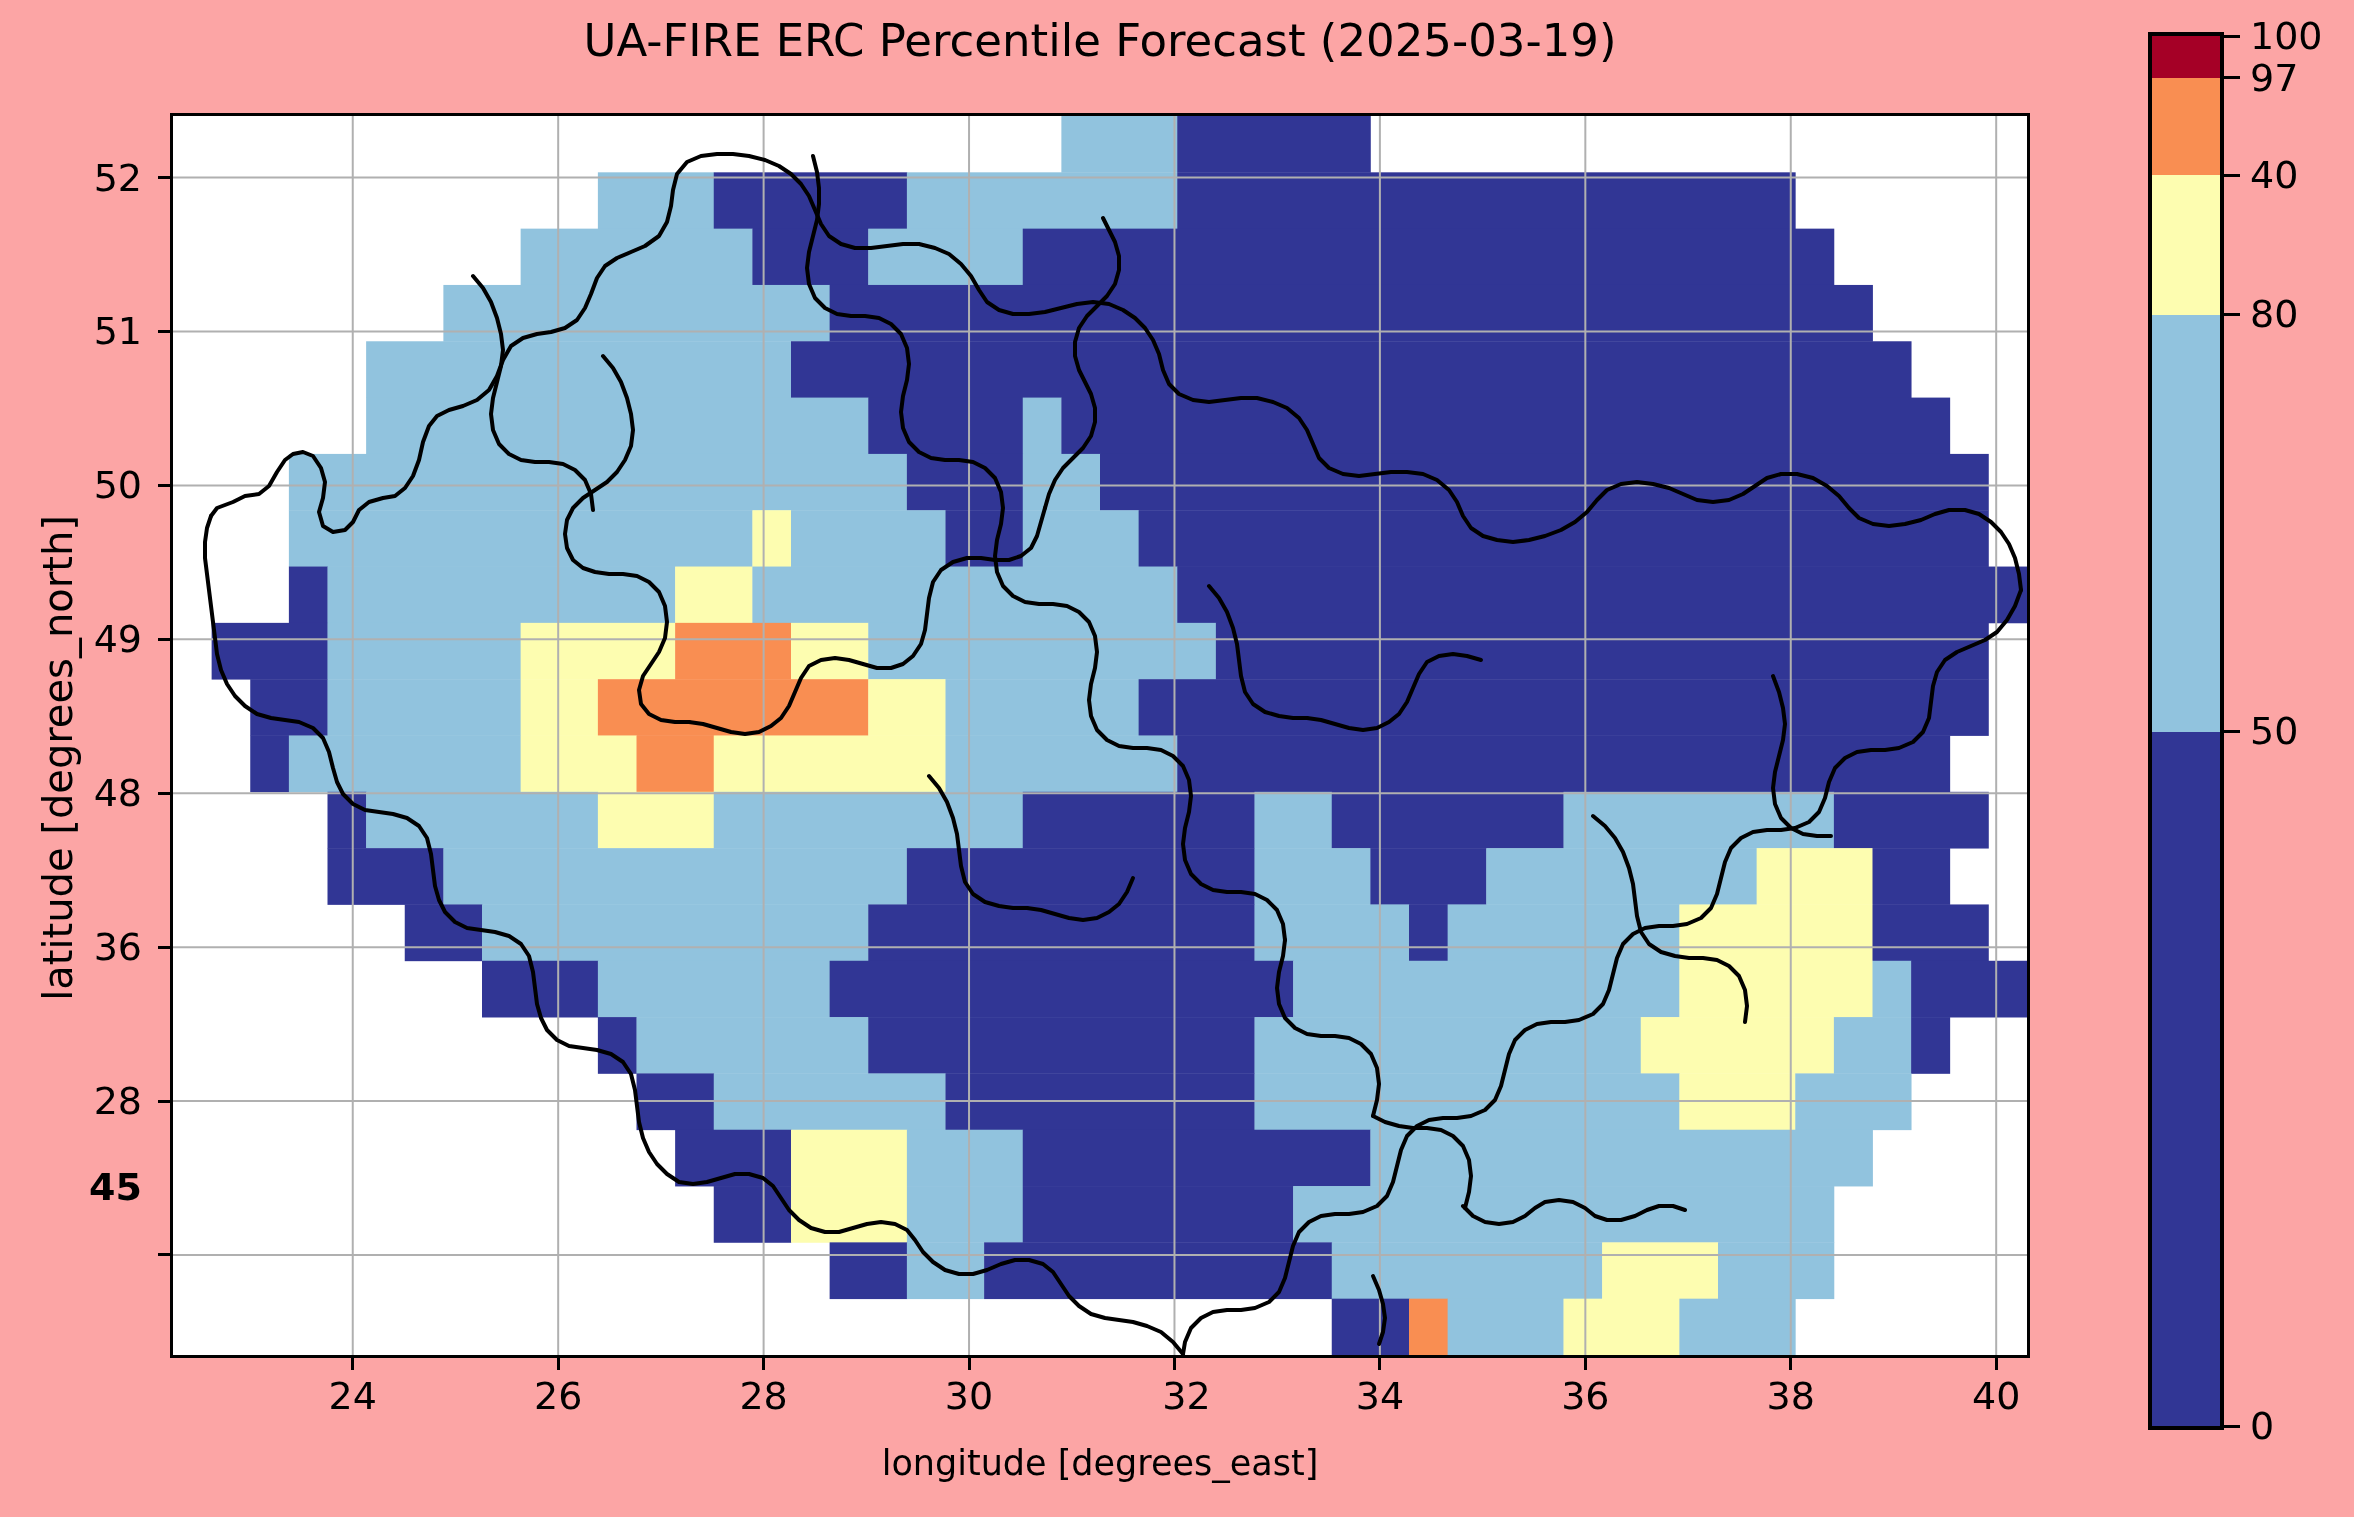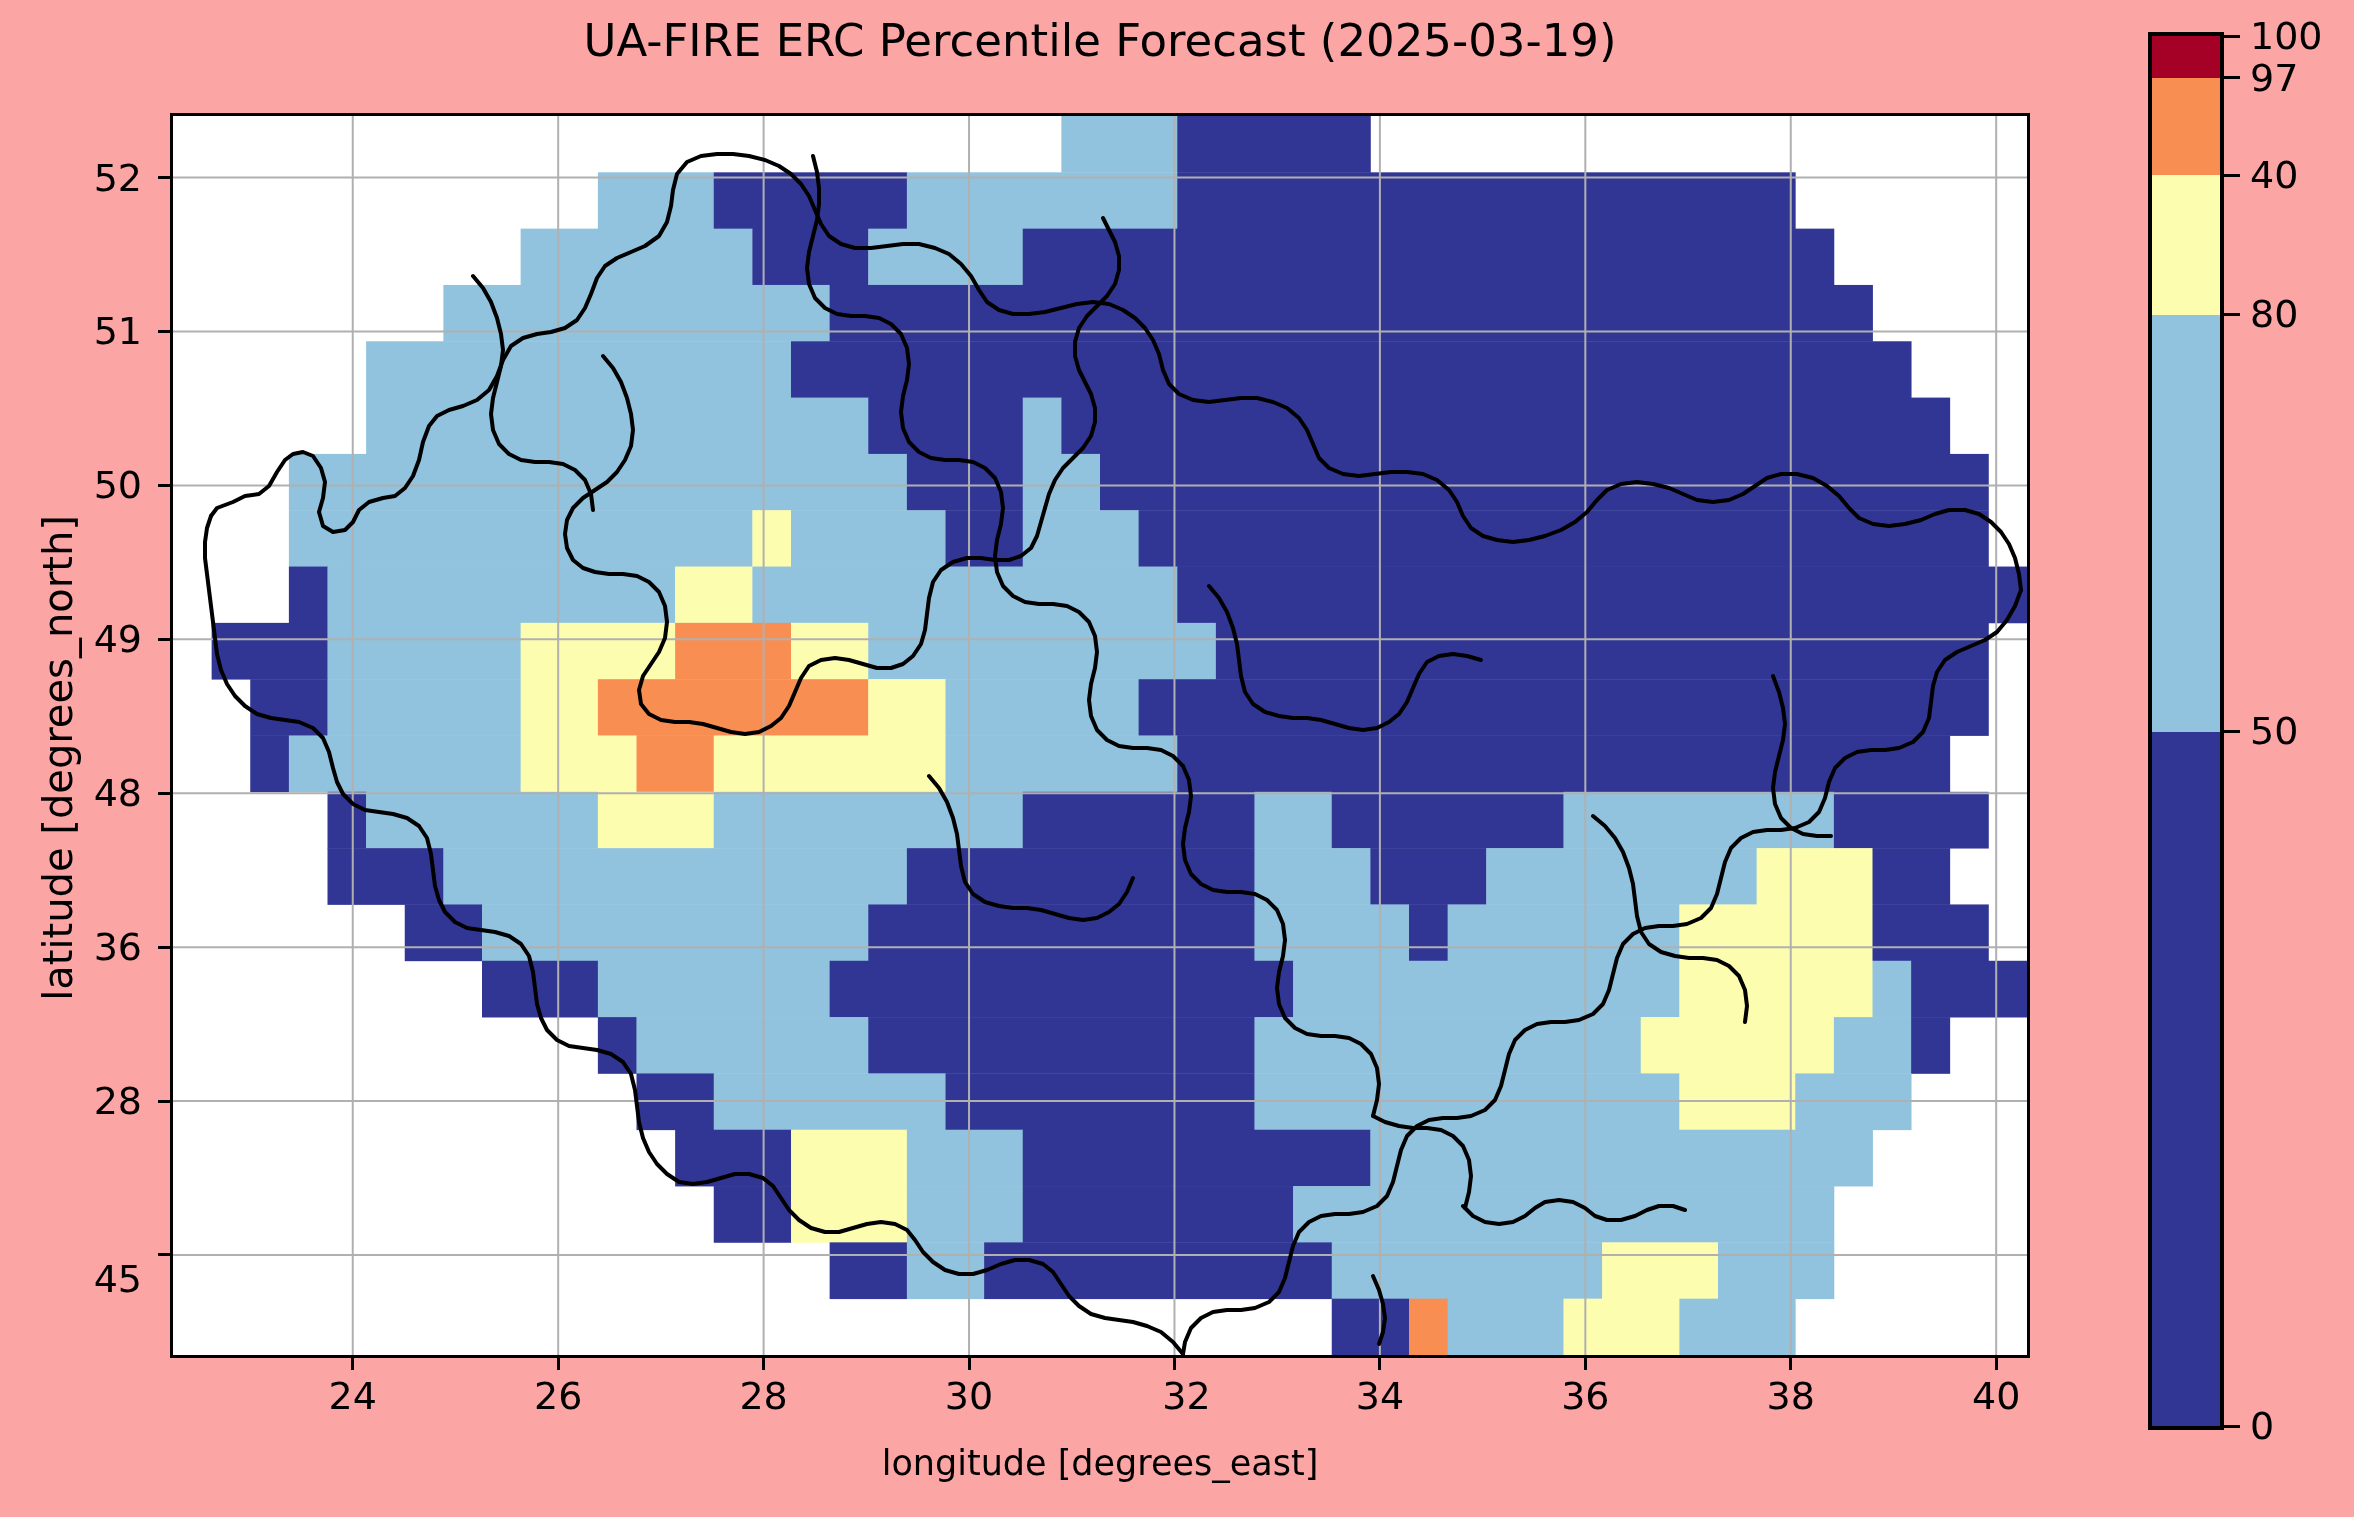--- a/index.html
+++ b/index.html
@@ -317,21 +317,21 @@
     <div class="lbl-x" style="left: 1174.47px; margin-left: 12px;">32</div>
     <div class="tick-x" style="left: 1378.4px;"></div>
     <div class="lbl-x" style="left: 1379.9px;">34</div>
     <div class="tick-x" style="left: 1583.83px;"></div>
     <div class="lbl-x" style="left: 1585.33px;">36</div>
     <div class="tick-x" style="left: 1789.26px;"></div>
     <div class="lbl-x" style="left: 1790.76px;">38</div>
     <div class="tick-x" style="left: 1994.69px;"></div>
     <div class="lbl-x" style="left: 1996.19px;">40</div>
     <div class="tick-y" style="top: 1253.46px;"></div>
-    <div class="lbl-y" style="top: 1279px;">45</div>
+    <div class="lbl-y" style="top: 1187px; font-weight: bold;">45</div>
     <div class="tick-y" style="top: 1099.54px;"></div>
     <div class="lbl-y" style="top: 1101.04px;">28</div>
     <div class="tick-y" style="top: 945.63px;"></div>
     <div class="lbl-y" style="top: 947.13px;">36</div>
     <div class="tick-y" style="top: 791.717px;"></div>
     <div class="lbl-y" style="top: 793.217px;">48</div>
     <div class="tick-y" style="top: 637.804px;"></div>
     <div class="lbl-y" style="top: 639.304px;">49</div>
     <div class="tick-y" style="top: 483.891px;"></div>
     <div class="lbl-y" style="top: 485.391px;">50</div>

